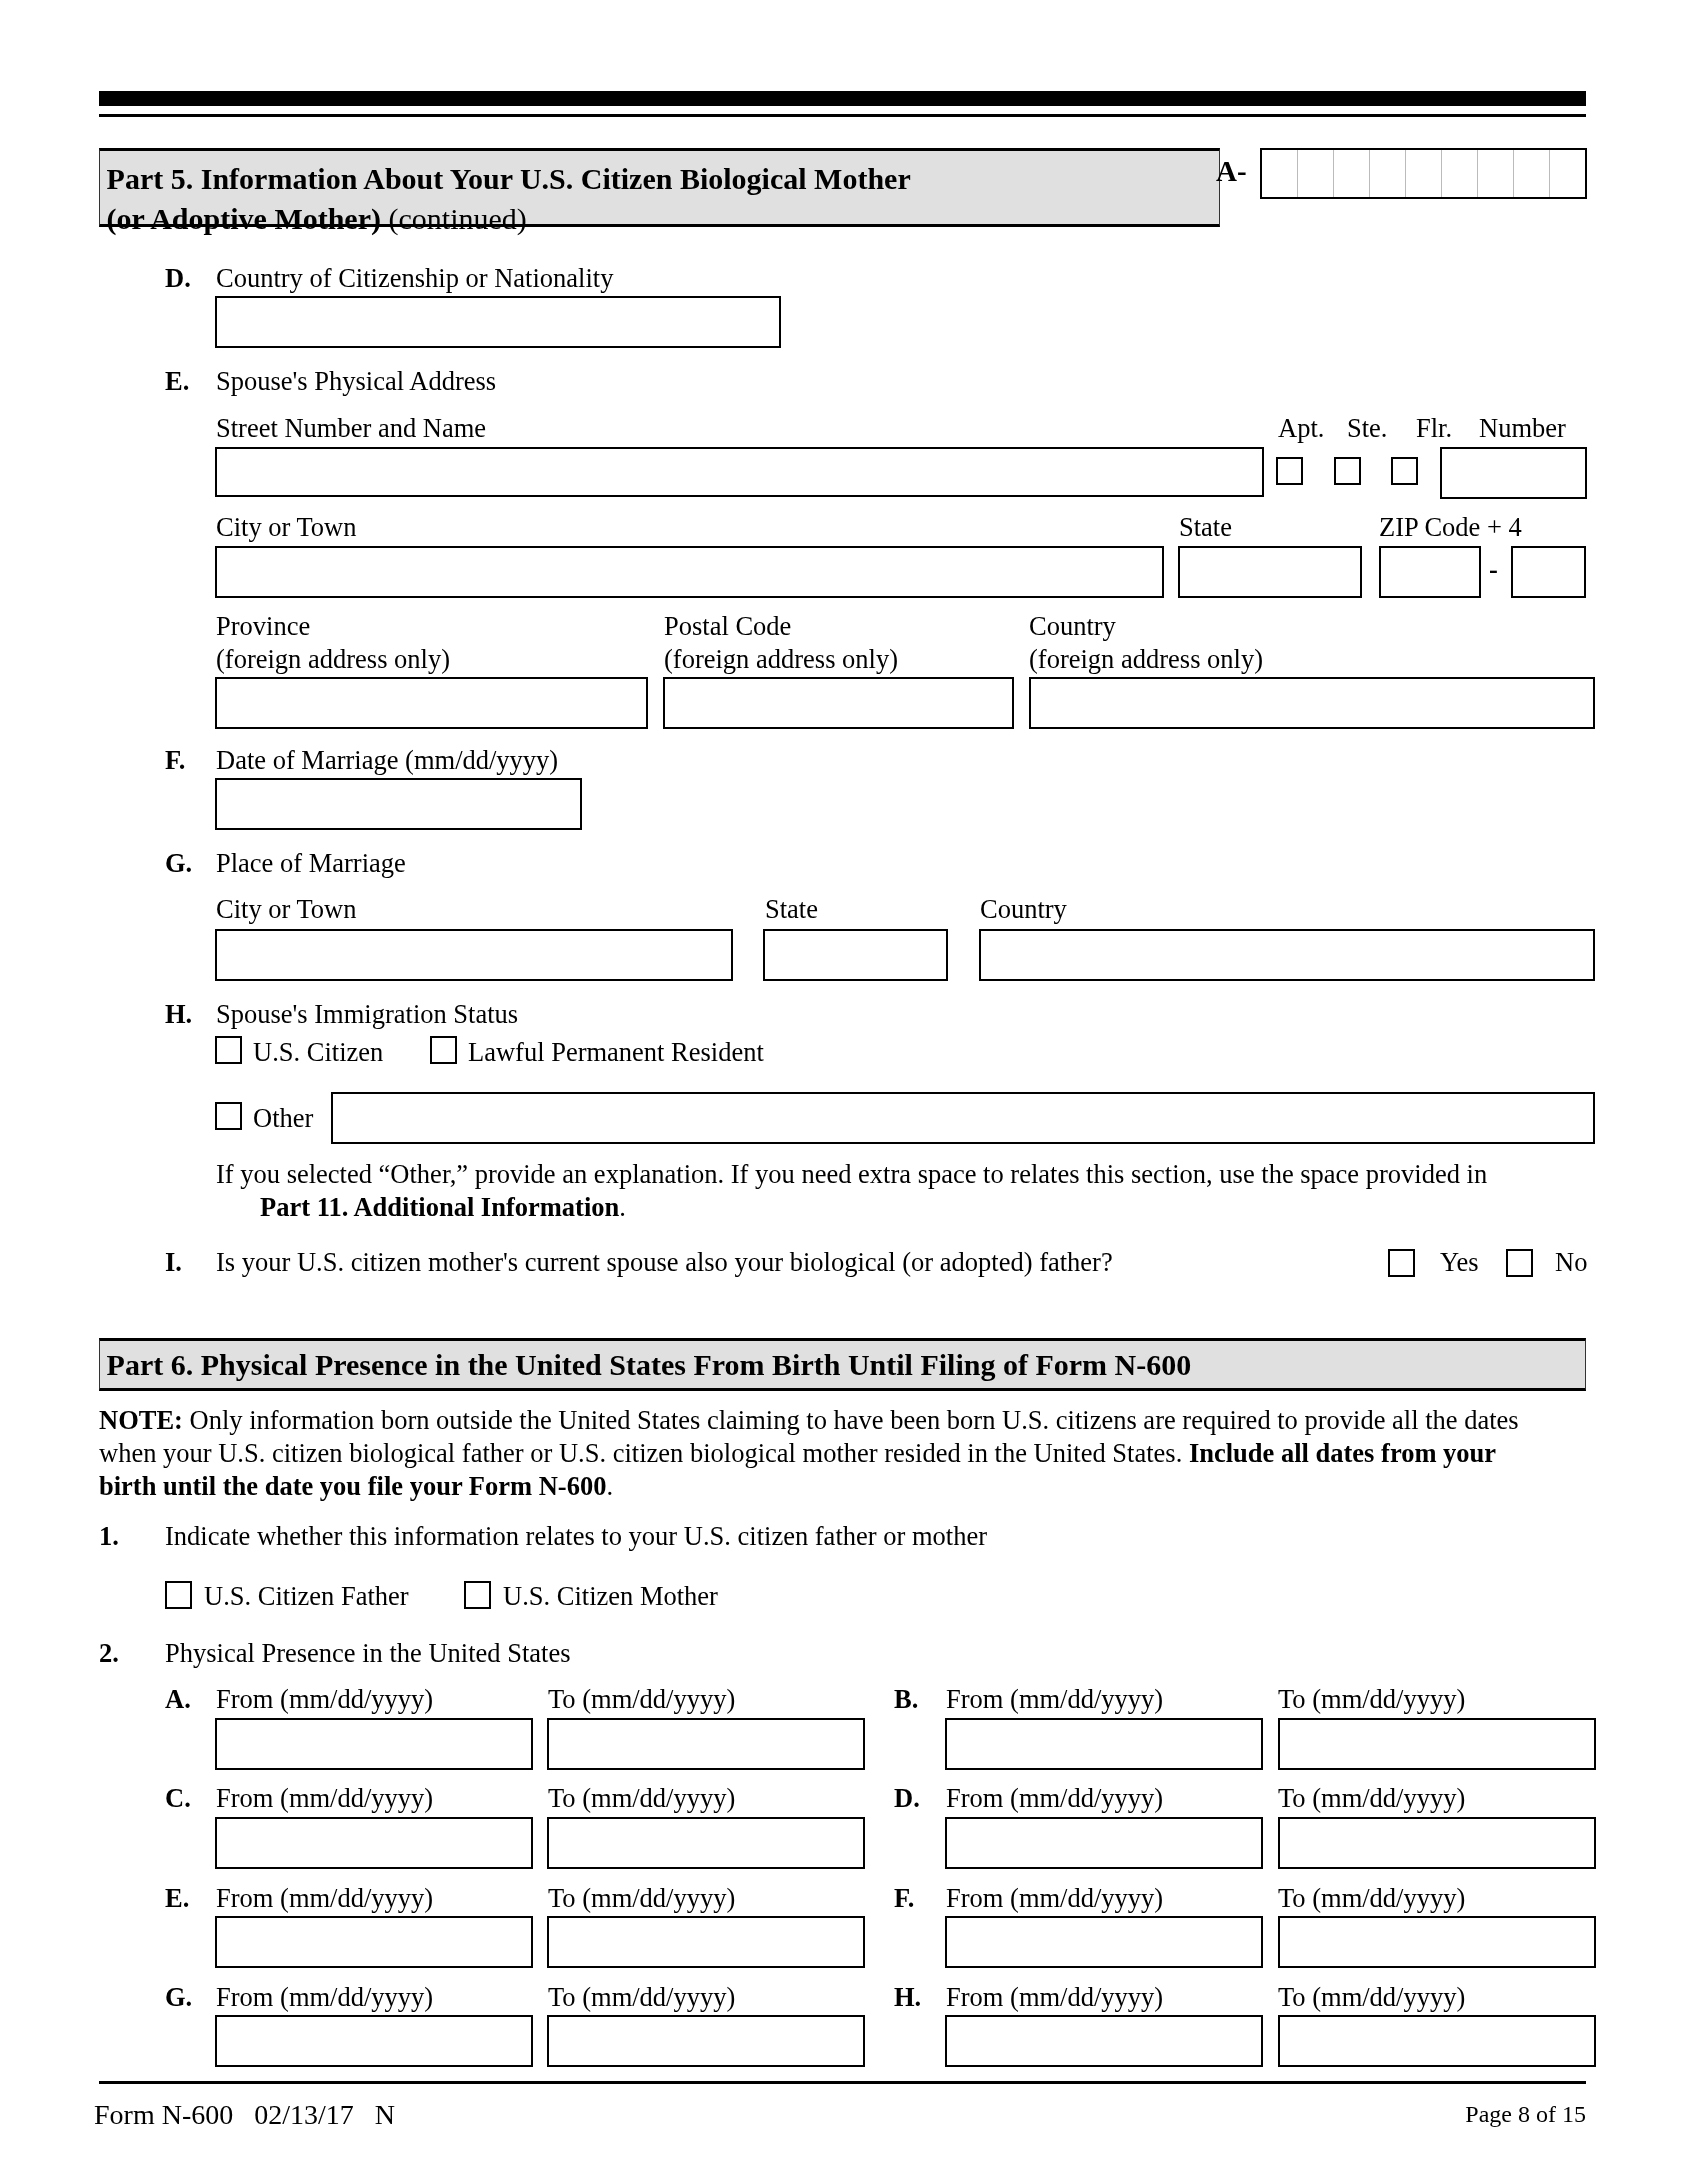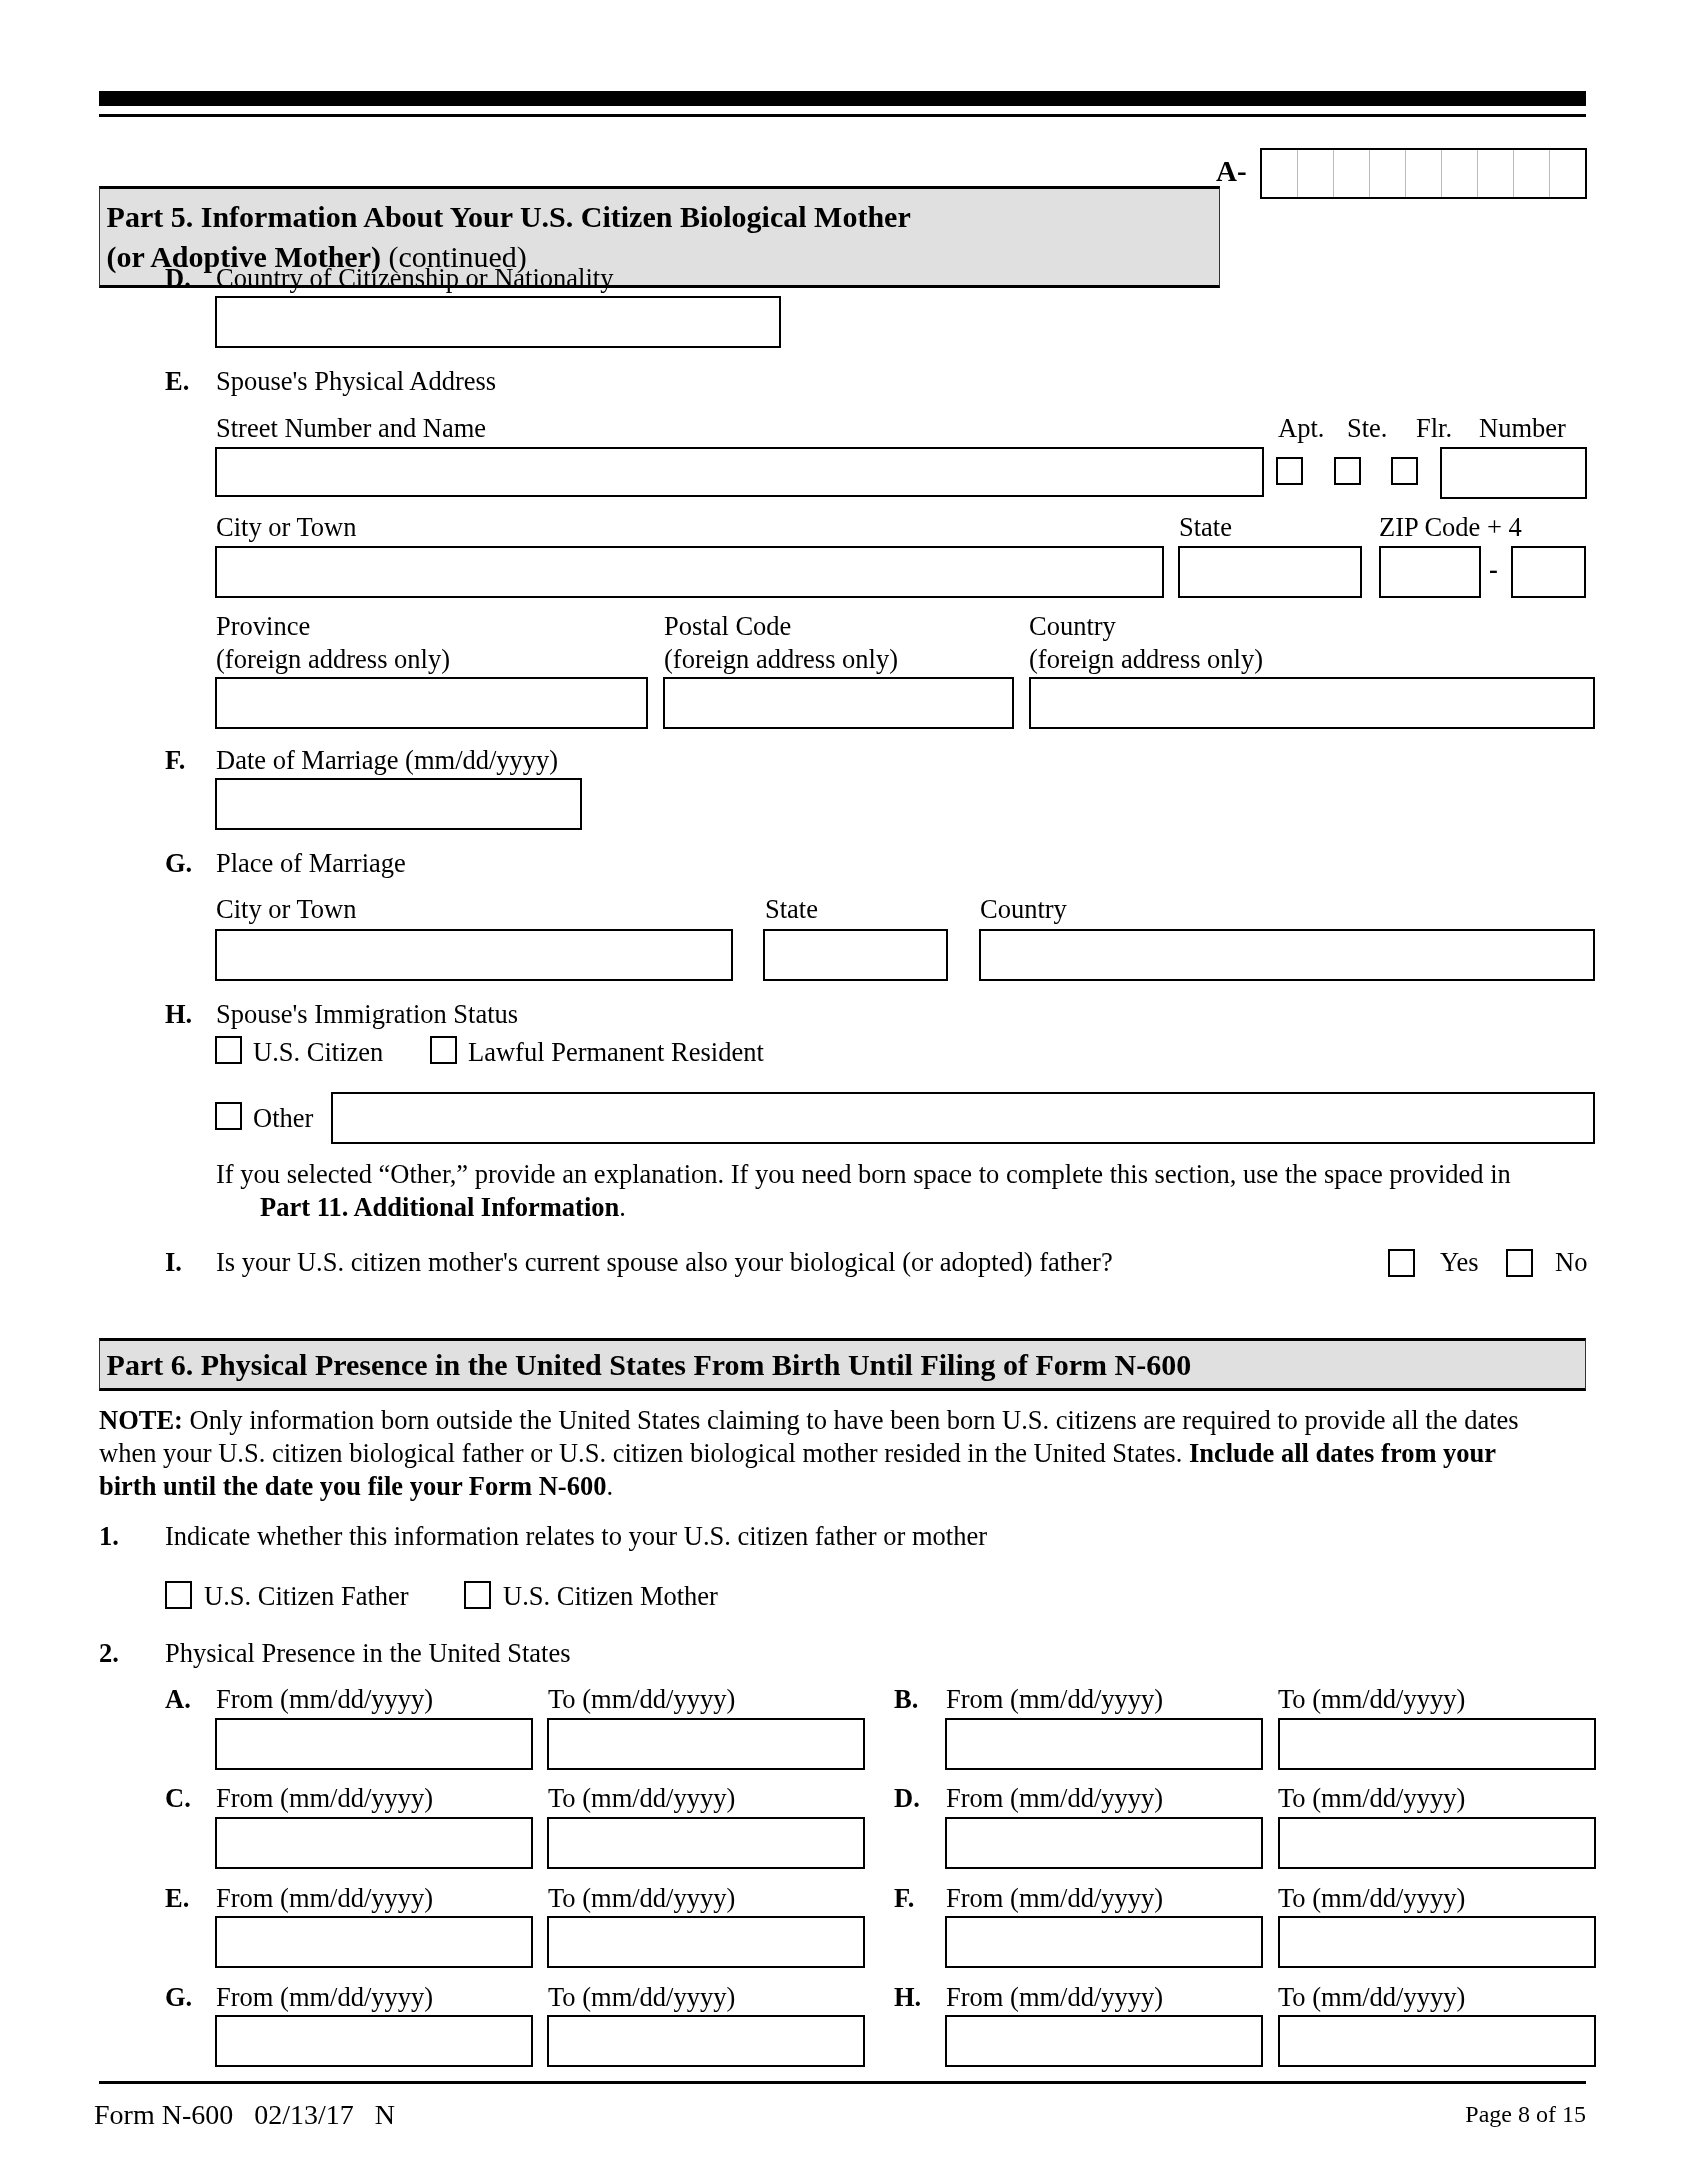--- a/index.html
+++ b/index.html
@@ -18,21 +18,21 @@
   .anum .cell { flex:1; border-right:1.3px solid #bbb; }
   .anum .cell:last-child { border-right:none; }
   .footer-rule { position:absolute; left:99px; top:2081px; width:1487px; height:2.6px; background:#000; }
 </style>
 </head>
 <body>
 
 <div class="bar-top"></div>
 <div class="bar-thin"></div>
 
-<div class="part-header" style="left:99px; top:148px; width:1121px; height:102px;margin-top:38px;">
+<div class="part-header" style="left:99px; top:148px; width:1121px; height:79px;">
   <div class="abs part-title" style="left:6.6px; top:8px;">Part 5.  Information About Your U.S. Citizen Biological Mother</div>
   <div class="abs" style="left:6.6px; top:48px; font-size:30px; line-height:40px;">
     <span class="b">(or Adoptive Mother)</span><span> (continued)</span>
   </div>
 </div>
 
 <div class="abs b" style="left:1216px; top:155px; font-size:29px; line-height:33px;">A-</div>
 <div class="anum">
   <div class="cell"></div>
   <div class="cell"></div>
@@ -96,21 +96,21 @@
 
 <div class="abs txt b" style="left:165px; top:998px;">H.</div>
 <div class="abs txt" style="left:216px; top:998px;">Spouse's Immigration Status</div>
 <div class="cb" style="left:215px; top:1036px;"></div>
 <div class="abs txt" style="left:253px; top:1036px;">U.S. Citizen</div>
 <div class="cb" style="left:430px; top:1036px;"></div>
 <div class="abs txt" style="left:468px; top:1036px;">Lawful Permanent Resident</div>
 <div class="cb" style="left:215px; top:1102px;"></div>
 <div class="abs txt" style="left:253px; top:1102px;">Other</div>
 <div class="box" style="left:331px; top:1092px; width:1264px; height:52px;"></div>
-<div class="abs txt" style="left:216px; top:1158px;">If you selected “Other,” provide an explanation. If you need born space to complete this section, use the space provided in</div>
+<div class="abs txt" style="left:216px; top:1158px;">If you selected “Other,” provide an explanation. If you need extra space to relates this section, use the space provided in</div>
 <div class="abs txt" style="left:216px; top:1191px;margin-left:44px;"><span class="b">Part 11. Additional Information</span><span>.</span></div>
 
 <div class="abs txt b" style="left:165px; top:1246px;">I.</div>
 <div class="abs txt" style="left:216px; top:1246px;">Is your U.S. citizen mother's current spouse also your biological (or adopted) father?</div>
 <div class="cb" style="left:1388px; top:1249px;"></div>
 <div class="abs txt" style="left:1440px; top:1246px;">Yes</div>
 <div class="cb" style="left:1506px; top:1249px;"></div>
 <div class="abs txt" style="left:1555px; top:1246px;">No</div>
 
 <div class="part-header" style="left:99px; top:1338px; width:1487px; height:53px;">

